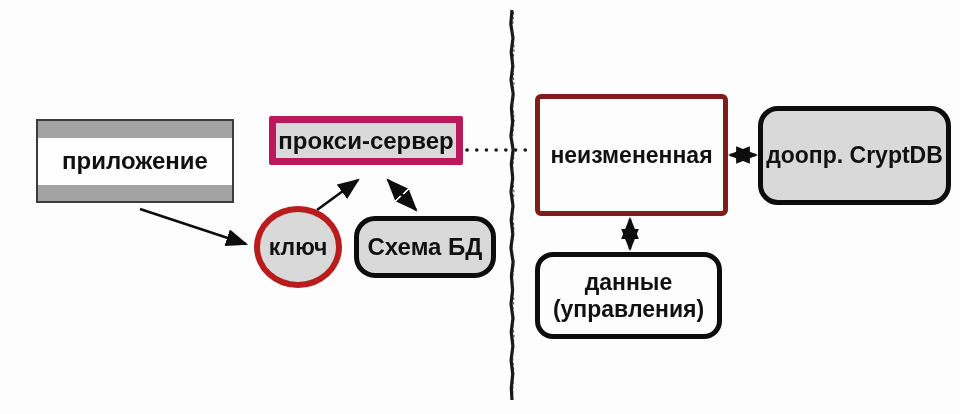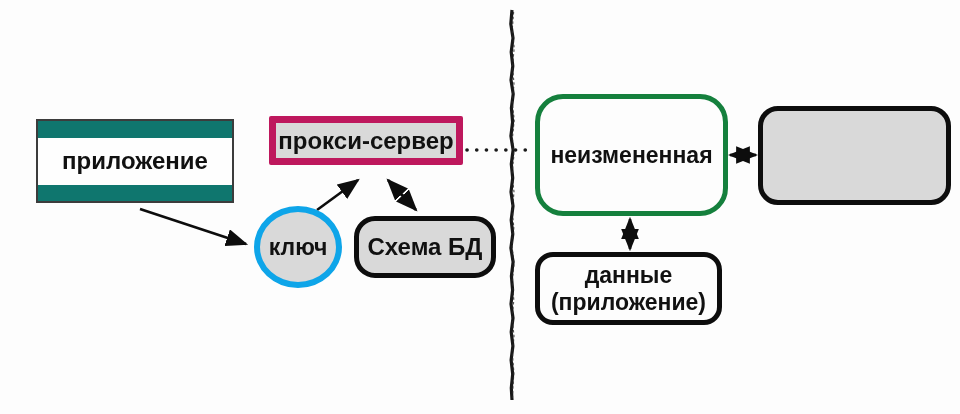--- a/index.html
+++ b/index.html
@@ -28,21 +28,21 @@
     display: flex;
     align-items: center;
     justify-content: center;
     text-align: center;
   }
   
   .app-box {
     left: 36px; top: 119px;
     width: 198px; height: 84px;
     border: 2px solid #3c3c3c;
-    background: #0f766e;
+    background: #a3a3a3;
     flex-direction: column;
     align-items: stretch;
     padding: 0;
   }
   .app-top {
     height: 47px;
     background: #fefefe;
     display: flex;
     align-items: center;
     justify-content: center;
@@ -62,60 +62,60 @@
     width: 194px; height: 49px;
     border: 7px solid #be185d;
     border-radius: 2px;
     background: #d9d9d9;
     font-size: 24px;
   }
   
   .key-circle {
     left: 254px; top: 206px;
     width: 88px; height: 82px;
-    border: 6px solid #0ea5e9;
+    border: 6px solid #b91c1c;
     border-radius: 50%;
     background: #d9d9d9;
     font-size: 23px;
   }
   
   .schema-box {
     left: 354px; top: 216px;
     width: 142px; height: 62px;
     border: 5px solid #0d0d0d;
     border-radius: 21px;
     background: #d9d9d9;
     font-size: 24px;
   }
   
   .dbms-box {
     left: 535px; top: 94px;
     width: 193px; height: 122px;
-    border: 5px solid #15803d;
-    border-radius: 28px;
+    border: 5px solid #7f1d1d;
+    border-radius: 6px;
     background: #fdfdfd;
     flex-direction: column;
     font-size: 23px;
     line-height: 26px;
   }
   
   .udf-box {
     left: 758px; top: 106px;
     width: 193px; height: 99px;
     border: 5px solid #0d0d0d;
     border-radius: 20px;
     background: #d9d9d9;
     flex-direction: column;
     font-size: 23px;
     line-height: 27px;
   }
   
   .data-box {
     left: 535px; top: 252px;
-    width: 187px; height: 73px;
+    width: 187px; height: 87px;
     border: 5px solid #0d0d0d;
     border-radius: 18px;
     background: #fdfdfd;
     flex-direction: column;
     font-size: 23px;
     line-height: 27px;
   }
   .node .line { display: block; }
 </style>
 </head>
@@ -162,20 +162,21 @@
 
   <div class="node schema-box">
     <span class="line">Схема БД</span>
   </div>
 
   <div class="node dbms-box">
     <span class="line">неизмененная</span>
   </div>
 
   <div class="node udf-box">
+    <span class="line">доопр. CryptDB</span>
   </div>
 
   <div class="node data-box">
     <span class="line">данные</span>
-    <span class="line">(приложение)</span>
+    <span class="line">(управления)</span>
   </div>
 
 </div>
 
 </body></html>

